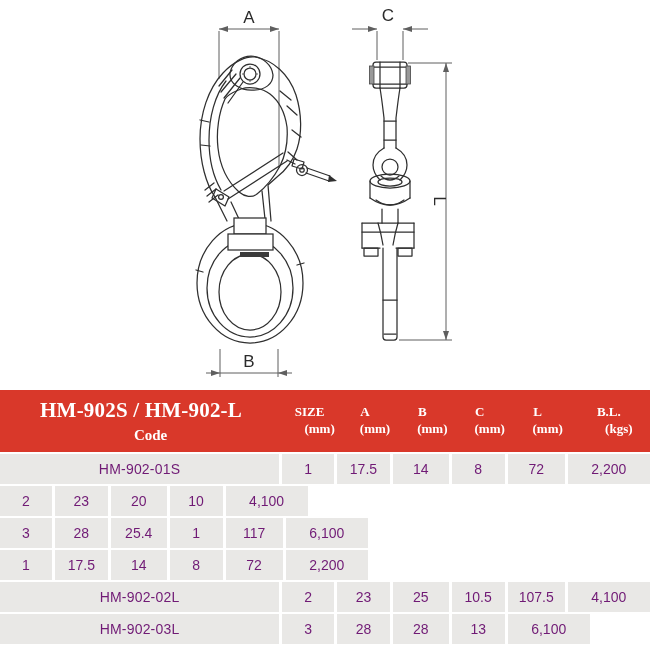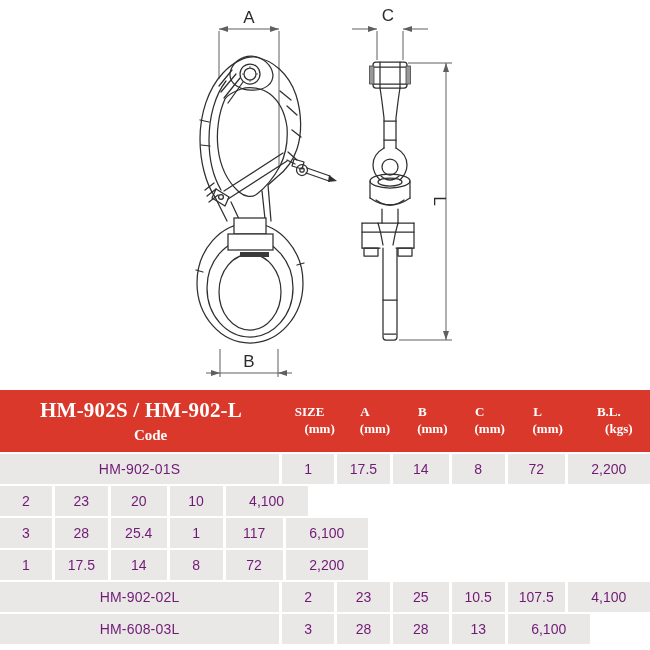--- a/index.html
+++ b/index.html
@@ -267,21 +267,21 @@
     <div class="trow">
       <div class="tcell c-code code-cell">HM-902-02L</div>
       <div class="tcell c-size">2</div>
       <div class="tcell c-a">23</div>
       <div class="tcell c-b">25</div>
       <div class="tcell c-c">10.5</div>
       <div class="tcell c-l">107.5</div>
       <div class="tcell c-bl">4,100</div>
     </div>
     <div class="trow">
-      <div class="tcell c-code code-cell">HM-608-03L</div>
+      <div class="tcell c-code code-cell">HM-902-03L</div>
       <div class="tcell c-size">3</div>
       <div class="tcell c-a">28</div>
       <div class="tcell c-b">28</div>
       <div class="tcell c-c">13</div>
       <div class="tcell c-bl">6,100</div>
     </div>
   </div>
 </div>
 
 </body></html>

